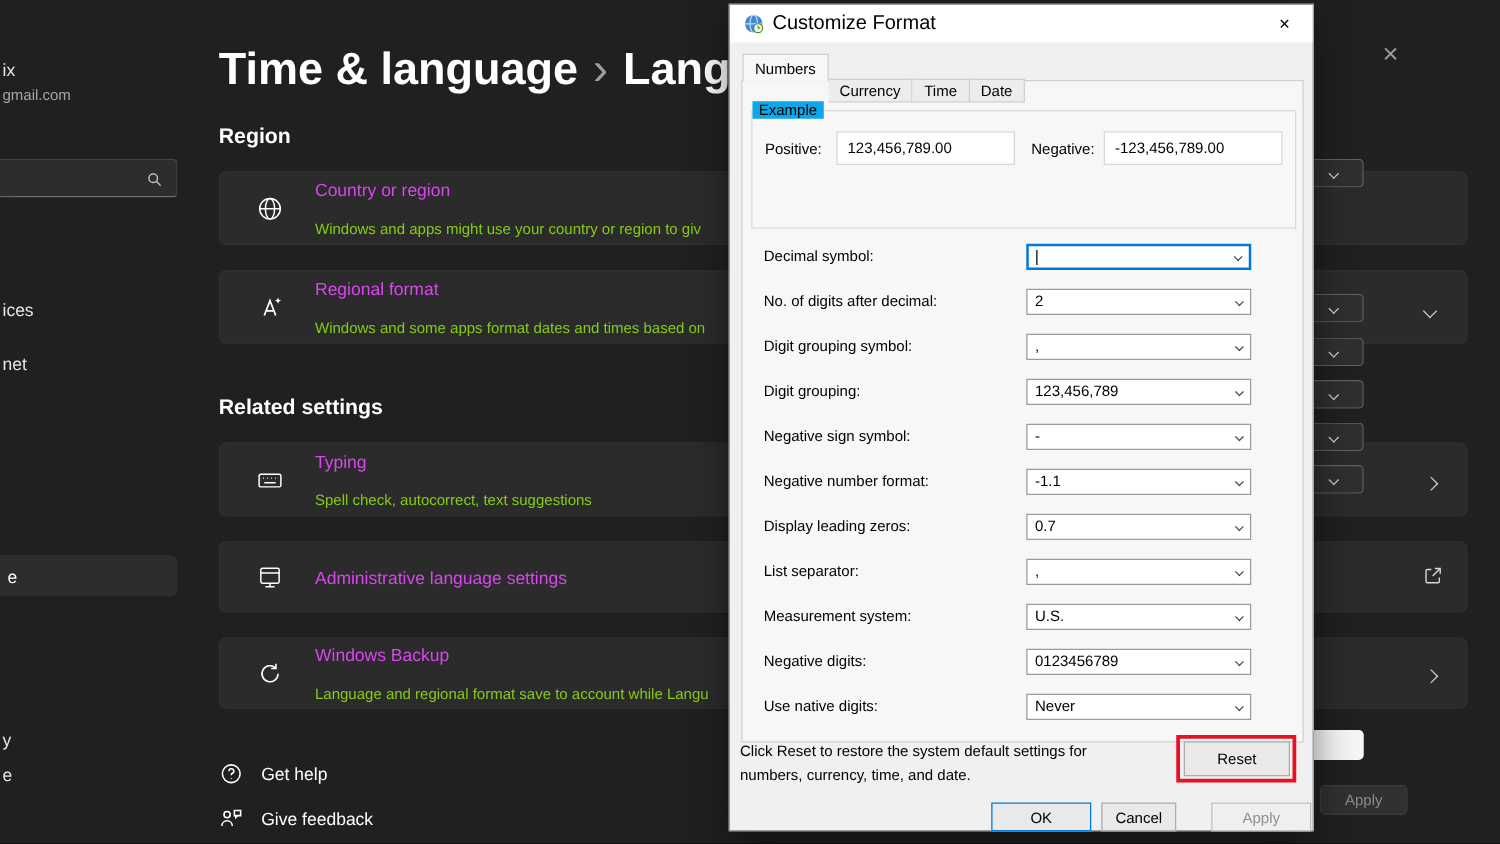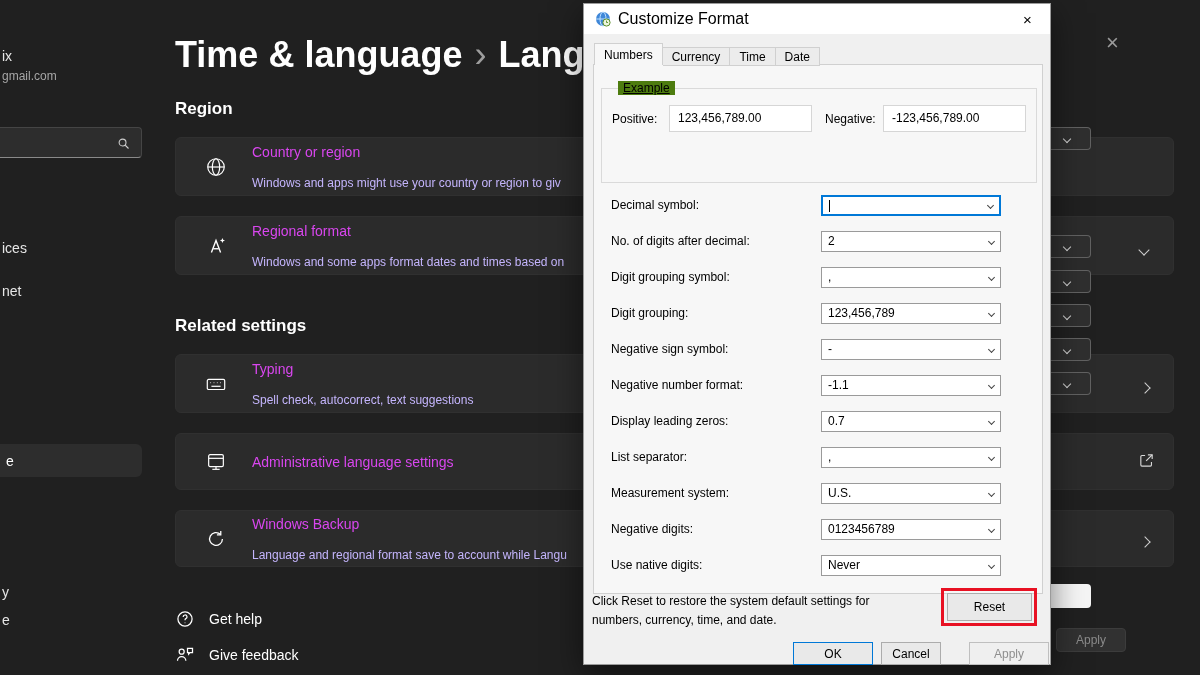--- a/index.html
+++ b/index.html
@@ -35,21 +35,21 @@
   .breadcrumb{position:absolute;left:175px;top:34px;font-size:36px;font-weight:600;color:#fff;white-space:nowrap;}
   .breadcrumb .sep{color:#9d9d9d;padding:0 12px;font-weight:400;}
   .section-heading{position:absolute;left:175px;font-size:17px;font-weight:600;color:#fff;}
   .card{
     position:absolute;left:175px;width:999px;background:var(--card-bg);
     border:1px solid #303030;border-radius:6px;
     display:flex;align-items:center;padding-left:28px;
   }
   .card-icon{width:24px;height:24px;margin-right:24px;flex:none;display:flex;align-items:center;justify-content:center;}
   .card-title{font-size:14px;color:#d946ef;}
-  .card-sub{font-size:12px;color:#c4b5fd;margin-top:16px;white-space:nowrap;}
+  .card-sub{font-size:12px;color:#84cc16;margin-top:16px;white-space:nowrap;}
   .footer-link{position:absolute;left:175px;display:flex;align-items:center;color:#fff;font-size:14px;}
   .footer-link .card-icon{width:20px;height:20px;margin-right:14px;}
 
   .chev{display:inline-block;width:8px;height:8px;border-right:1.7px solid #cfcfcf;border-bottom:1.7px solid #cfcfcf;}
   .chev.right{transform:rotate(-45deg);}
   .chev.down{transform:rotate(45deg);}
 
   
   .combo-frag{
     position:absolute;left:1051px;width:40px;height:23px;
@@ -72,28 +72,28 @@
     background:var(--dialog-bg);border:1px solid #9b9b9b;
     box-shadow:0 10px 30px rgba(0,0,0,.5);
     font-size:12px;color:#000;z-index:10;
   }
   .titlebar{position:absolute;left:0;top:0;right:0;height:30px;background:#fff;display:flex;align-items:center;}
   .titlebar .app-icon{margin-left:11px;display:flex;}
   .titlebar .title{margin-left:7px;font-size:16px;color:#000;}
   .titlebar .close-btn{margin-left:auto;width:45px;height:30px;display:flex;align-items:center;justify-content:center;font-size:15px;color:#000;cursor:default;}
   .tabs{position:absolute;left:10px;top:39px;display:flex;z-index:4;}
   .tab{
-    padding:0 9px;height:19px;line-height:19px;margin-top:4px;
+    padding:0 9px;height:19px;line-height:19px;margin-top:20px;
     background:#ececec;border:1px solid #d0d0d0;border-left:none;color:#000;
   }
   .tab:first-child{border-left:1px solid #d0d0d0;}
   .tab.selected{height:22px;line-height:22px;margin-top:0;background:#f7f7f7;border:1px solid #d0d0d0;border-bottom:none;position:relative;z-index:5;}
   .tabpage{position:absolute;left:9px;top:60px;width:450px;height:530px;background:#f7f7f7;border:1px solid #d0d0d0;}
   .groupbox{position:absolute;left:17px;top:84px;width:436px;height:95px;border:1px solid #dadada;}
-  .group-label{position:absolute;left:16px;top:-8px;background:#4d7c0f;padding:0 5px;text-decoration:underline;}
+  .group-label{position:absolute;left:0;top:-8px;background:#0ea5e9;padding:0 5px;}
   .ex-label{position:absolute;top:23px;line-height:14px;}
   .ex-input{
     position:absolute;top:16px;width:143px;height:27px;background:#fff;border:1px solid #d6d6d6;
     line-height:25px;padding-left:8px;white-space:nowrap;overflow:hidden;
   }
   .frow{position:absolute;left:0;width:468px;height:20px;}
   .flabel{position:absolute;left:27px;line-height:20px;white-space:nowrap;}
   .combo{
     position:absolute;left:237px;top:0;width:180px;height:21px;background:#fff;border:1px solid #9a9a9a;
     display:flex;align-items:center;

